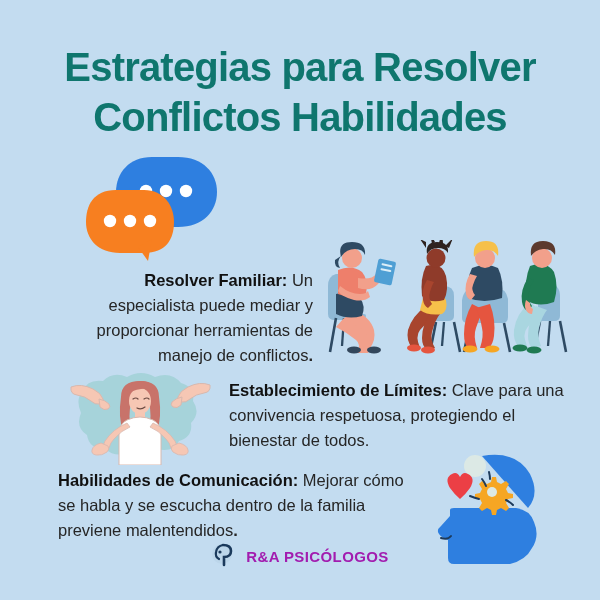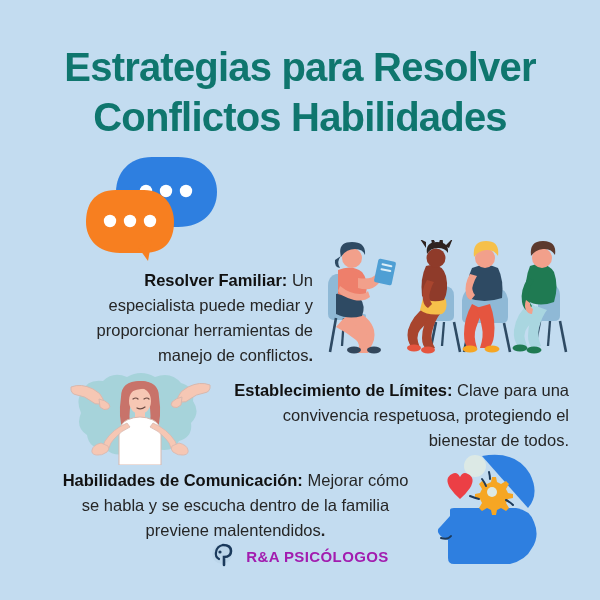--- a/index.html
+++ b/index.html
@@ -60,27 +60,27 @@
   #block-terapia {
     left: 58px;
     top: 268px;
     width: 255px;
     text-align: right;
   }
   #block-limites {
     left: 229px;
     top: 378px;
     width: 340px;
-    text-align: right;
+    text-align: left;
   }
   #block-habilidades {
     left: 58px;
     top: 468px;
     width: 355px;
-    text-align: center;
+    text-align: left;
   }
 
   
   .illus { position: absolute; }
   #illus-bubbles { left: 86px; top: 155px; width: 132px; height: 106px; }
   #illus-group   { left: 314px; top: 240px; width: 286px; height: 122px; }
   #illus-bounds  { left: 69px;  top: 373px; width: 143px; height: 92px; }
   #illus-head    { left: 420px; top: 452px; width: 162px; height: 112px; }
 
   

